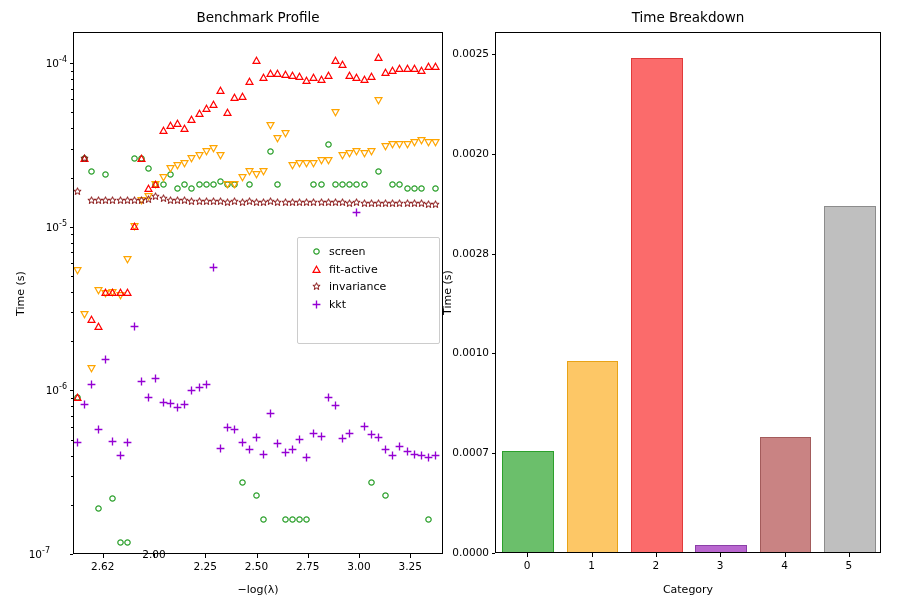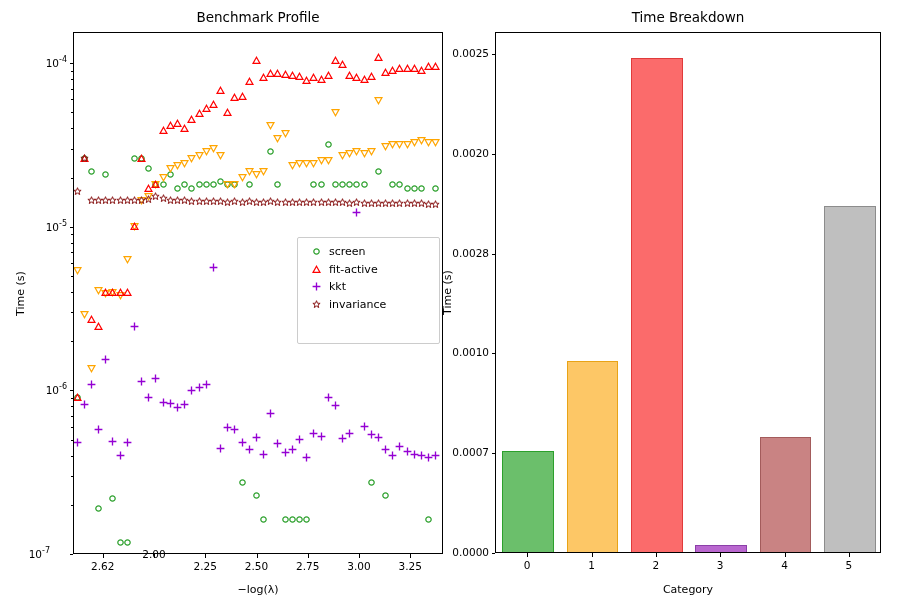--- a/index.html
+++ b/index.html
@@ -834,32 +834,32 @@
           <span class="legend-mk">
             <svg width="9" height="9" viewBox="0 0 9 9">
               <polygon points="4.5,1.2 8,7.4 1,7.4" fill="none" stroke="#ff0000" stroke-width="1.2"></polygon>
             </svg>
           </span>
           <span class="legend-txt">fit-active</span>
         </div>
         <div class="legend-row">
           <span class="legend-mk">
             <svg width="9" height="9" viewBox="0 0 9 9">
+              <polygon points="4.50,0.70 5.44,3.21 8.11,3.33 6.02,4.99 6.73,7.57 4.50,6.10 2.27,7.57 2.98,4.99 0.89,3.33 3.56,3.21" fill="none" stroke="#8b1a1a" stroke-width="1"></polygon>
+            </svg>
+          </span>
+          <span class="legend-txt">invariance</span>
+        </div>
+        <div class="legend-row">
+          <span class="legend-mk">
+            <svg width="9" height="9" viewBox="0 0 9 9">
               <path d="M 4.5 0.6 L 4.5 8.4 M 0.6 4.5 L 8.4 4.5" stroke="#9400d3" stroke-width="1.3499999999999999" fill="none"></path>
             </svg>
           </span>
           <span class="legend-txt">kkt</span>
-        </div>
-        <div class="legend-row">
-          <span class="legend-mk">
-            <svg width="9" height="9" viewBox="0 0 9 9">
-              <polygon points="4.50,0.70 5.44,3.21 8.11,3.33 6.02,4.99 6.73,7.57 4.50,6.10 2.27,7.57 2.98,4.99 0.89,3.33 3.56,3.21" fill="none" stroke="#8b1a1a" stroke-width="1"></polygon>
-            </svg>
-          </span>
-          <span class="legend-txt">invariance</span>
         </div>
       </div>
   </div>
 
   <div id="leftticks">
       <div class="tick ytick" style="left: 69.5px; top: 63.1px;"></div>
       <div class="tick-lbl ytick-lbl" style="left: 23px; top: 55.1px; width: 44px;">10<sup style="font-size:8px;">-4</sup></div>
       <div class="tick ytick" style="left: 69.5px; top: 226.8px;"></div>
       <div class="tick-lbl ytick-lbl" style="left: 23px; top: 218.8px; width: 44px;">10<sup style="font-size:8px;">-5</sup></div>
       <div class="tick ytick" style="left: 69.5px; top: 390.4px;"></div>

